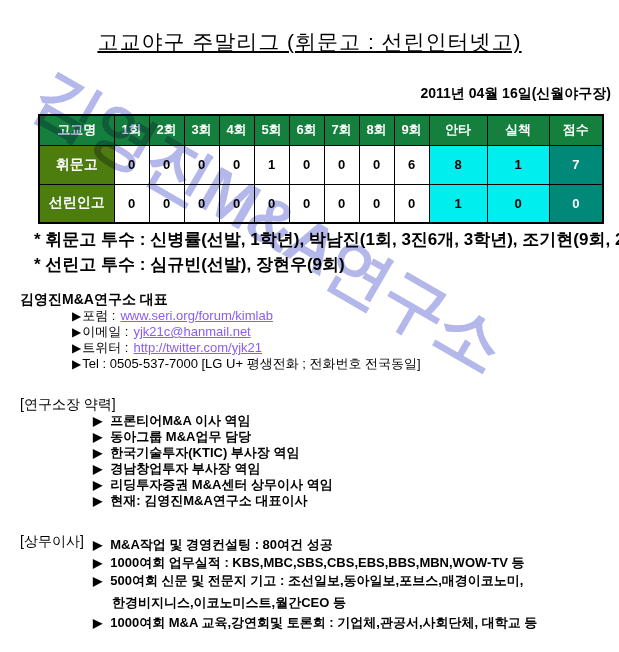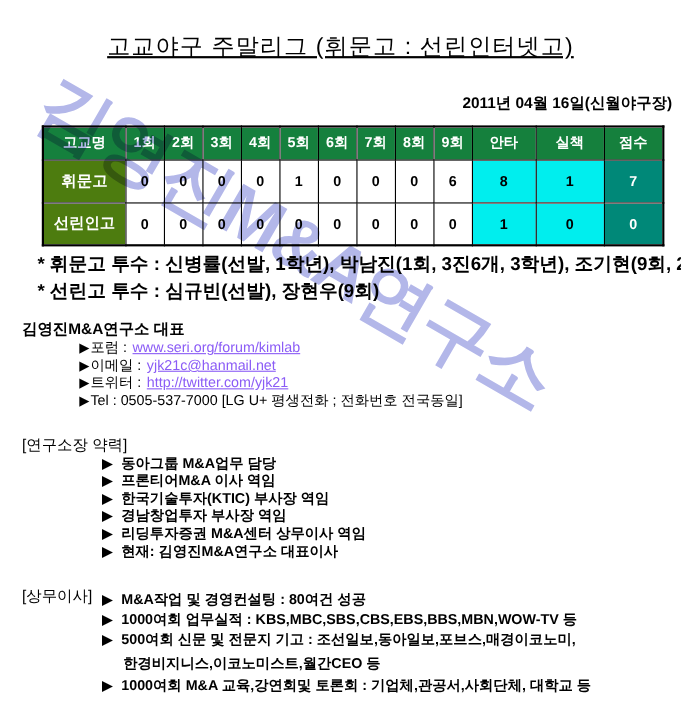--- a/index.html
+++ b/index.html
@@ -209,24 +209,24 @@
   </div>
   <div class="contact-item">
     <span class="bullet">▶</span><span class="label">Tel : 0505-537-7000 [LG U+ 평생전화 ; 전화번호 전국동일]</span>
   </div>
 </div>
 
 <div class="section-header career-header">[연구소장 약력]</div>
 
 <div class="bullet-list career-list">
   <div class="bullet-item">
+    <span class="bullet">▶</span><span>프론티어M&amp;A 이사 역임</span>
+  </div>
+  <div class="bullet-item">
     <span class="bullet">▶</span><span>동아그룹 M&amp;A업무 담당</span>
-  </div>
-  <div class="bullet-item">
-    <span class="bullet">▶</span><span>프론티어M&amp;A 이사 역임</span>
   </div>
   <div class="bullet-item">
     <span class="bullet">▶</span><span>한국기술투자(KTIC) 부사장 역임</span>
   </div>
   <div class="bullet-item">
     <span class="bullet">▶</span><span>경남창업투자 부사장 역임</span>
   </div>
   <div class="bullet-item">
     <span class="bullet">▶</span><span>리딩투자증권 M&amp;A센터 상무이사 역임</span>
   </div>

